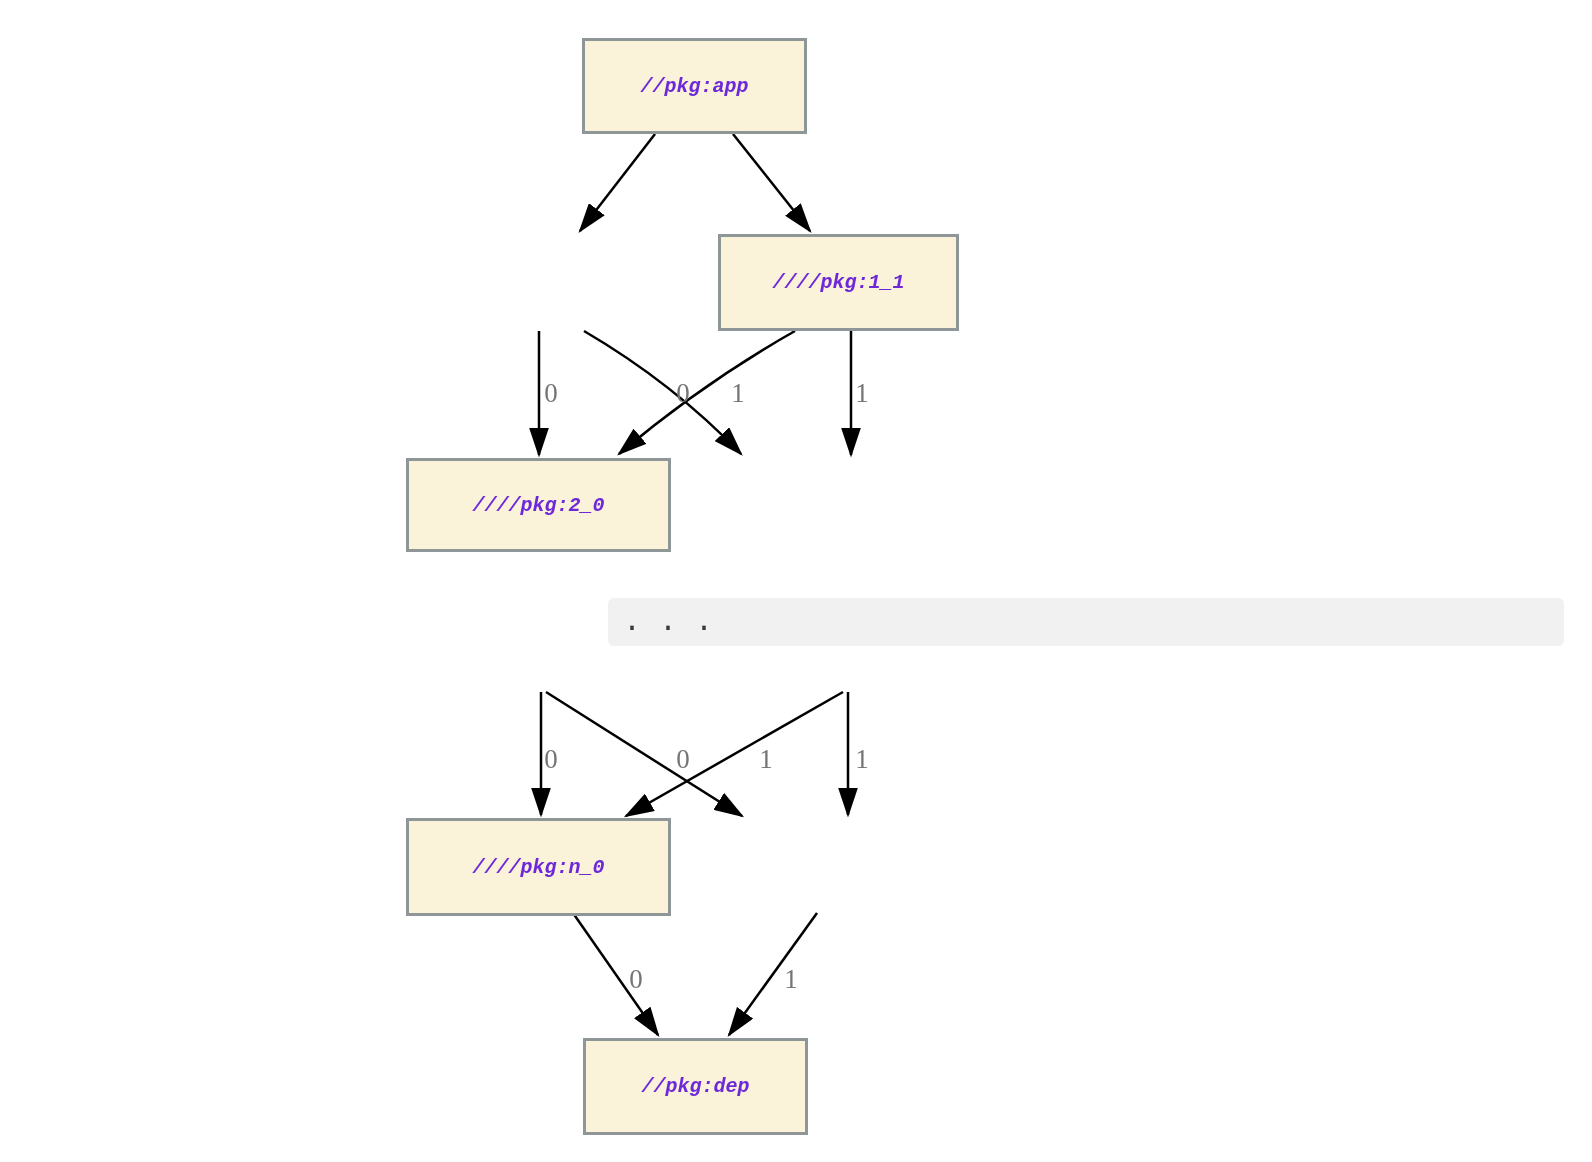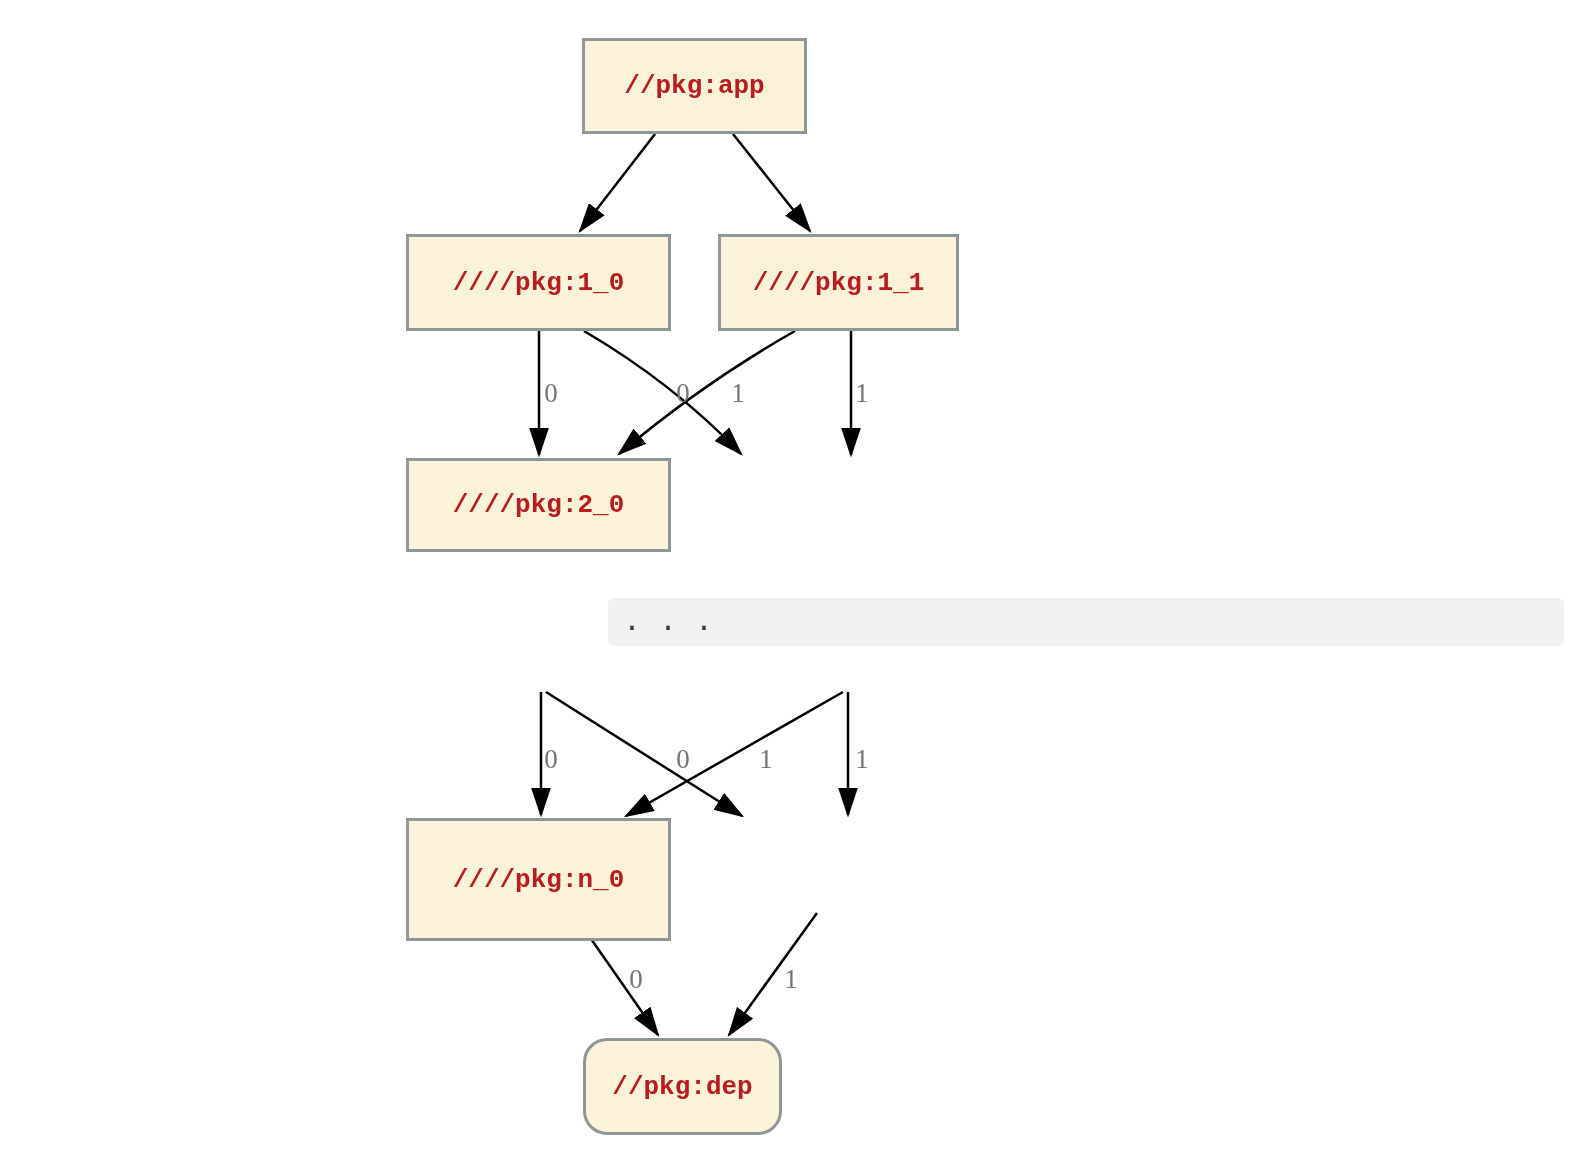--- a/index.html
+++ b/index.html
@@ -30,32 +30,33 @@
   .node {
     position: absolute;
     box-sizing: border-box;
     background: #FBF2DA;
     border: 3px solid #8F9698;
     display: flex;
     align-items: center;
     justify-content: center;
     font-family: "Liberation Mono", "DejaVu Sans Mono", monospace;
     font-weight: bold;
-    font-size: 26px;
-    color: #b91c1c;
+    font-size: 20px;
+    color: #6d28d9;
     white-space: pre;
+    font-style: italic;
   }
   #node-app  { left: 582px; top:   38px; width: 225px; height: 96px; }
   #node-1-0  { left: 406px; top:  234px; width: 265px; height: 97px; }
   #node-1-1  { left: 718px; top:  234px; width: 241px; height: 97px; }
   #node-2-0  { left: 406px; top:  458px; width: 265px; height: 94px; }
   #node-2-1  { left: 718px; top:  458px; width: 265px; height: 94px; }
-  #node-n-0  { left: 406px; top:  818px; width: 265px; height: 123px; text-align: right; }
+  #node-n-0  { left: 406px; top:  818px; width: 265px; height: 98px; text-align: right; }
   #node-n-1  { left: 718px; top:  818px; width: 265px; height: 95px; }
-  #node-dep  { left: 583px; top: 1038px; width: 199px; height: 97px; border-radius: 24px; }
+  #node-dep  { left: 583px; top: 1038px; width: 225px; height: 97px; }
   .codebar {
     position: absolute;
     left: 608px; top: 598px;
     width: 956px; height: 48px;
     box-sizing: border-box;
     background: #F1F1F1;
     border-radius: 6px;
     display: flex;
     align-items: center;
     padding-left: 15px;
@@ -101,21 +102,20 @@
     <text class="edge-label" x="551" y="768">0</text>
     <text class="edge-label" x="683" y="768">0</text>
     <text class="edge-label" x="766" y="768">1</text>
     <text class="edge-label" x="862" y="768">1</text>
 
     <text class="edge-label" x="636" y="988">0</text>
     <text class="edge-label" x="791" y="988">1</text>
   </svg>
 
   <div class="node" id="node-app">//pkg:app</div>
-  <div class="node" id="node-1-0">////pkg:1_0</div>
   <div class="node" id="node-1-1">////pkg:1_1</div>
   <div class="node" id="node-2-0">////pkg:2_0</div>
   <div class="node" id="node-n-0">////pkg:n_0</div>
   <div class="node" id="node-dep">//pkg:dep</div>
 
   <div class="codebar">
     <span>. . .</span>
   </div>
 
 </div>

